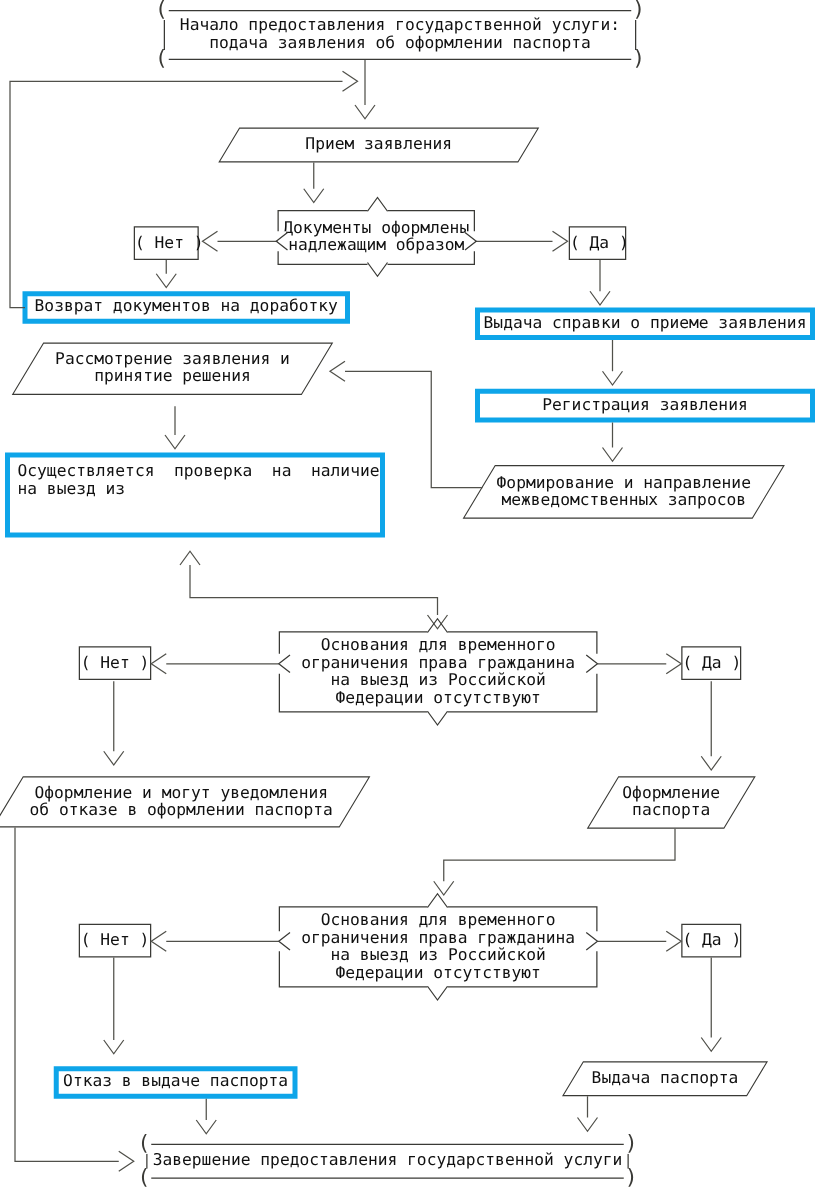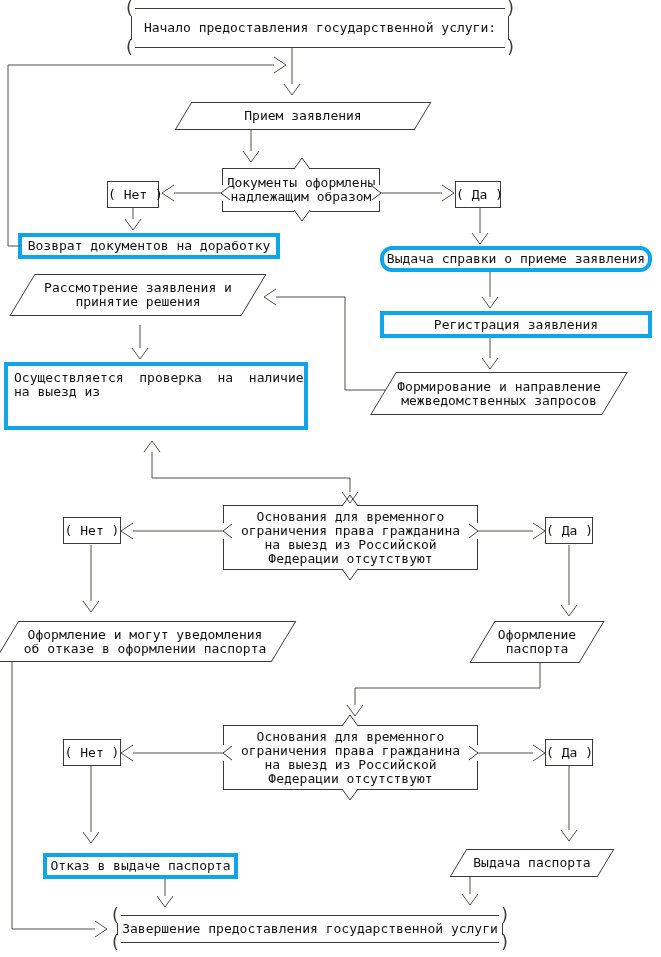--- a/index.html
+++ b/index.html
@@ -35,20 +35,21 @@
 <div class="canvas">
 
   <div class="node term" style="left:128px;top:8px;width:384px;height:40px;">
     <span class="cap tl">(</span>
     <span class="cap tr">)</span>
     <span class="cap bl">(</span>
     <span class="cap br">)</span>
     <span class="twall l"></span>
     <span class="twall r"></span>
     <div class="ln">Начало предоставления государственной услуги:</div>
+    <div class="ln">подача заявления об оформлении паспорта</div>
   </div>
 
   <div class="node para" style="left:183px;top:102px;width:240px;height:28px;">
     <div class="skew"></div>
     <div class="ctr ln">Прием заявления</div>
   </div>
 
   <div class="node dec" style="left:222px;top:168px;width:158px;height:44px;justify-content:center;">
     <div class="ln">Документы оформлены</div>
     <div class="ln">надлежащим образом</div>
@@ -58,21 +59,21 @@
     <div class="ln">( Нет )</div>
   </div>
   <div class="node small" style="left:455px;top:181px;width:46px;height:27px;">
     <div class="ln">( Да )</div>
   </div>
 
   <div class="node box" style="left:18px;top:233px;width:262px;height:26px;">
     <div class="ln">Возврат документов на доработку</div>
   </div>
 
-  <div class="node box" style="left:380px;top:246px;width:272px;height:26px;border-radius:12px;">
+  <div class="node box" style="left:380px;top:246px;width:272px;height:26px;">
     <div class="ln">Выдача справки о приеме заявления</div>
   </div>
 
   <div class="node box" style="left:380px;top:311px;width:272px;height:27px;">
     <div class="ln">Регистрация заявления</div>
   </div>
 
   <div class="node para" style="left:383px;top:372px;width:232px;height:43px;">
     <div class="skew"></div>
     <div class="ctr ln">Формирование и направление</div>

